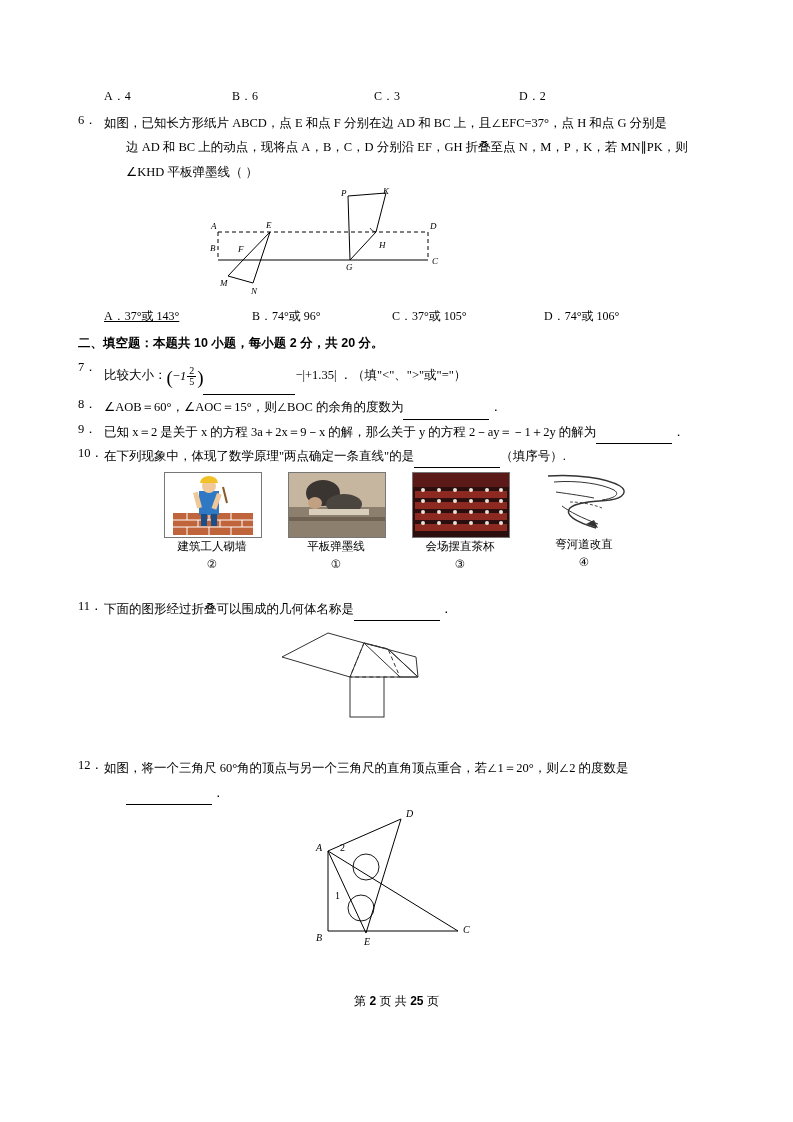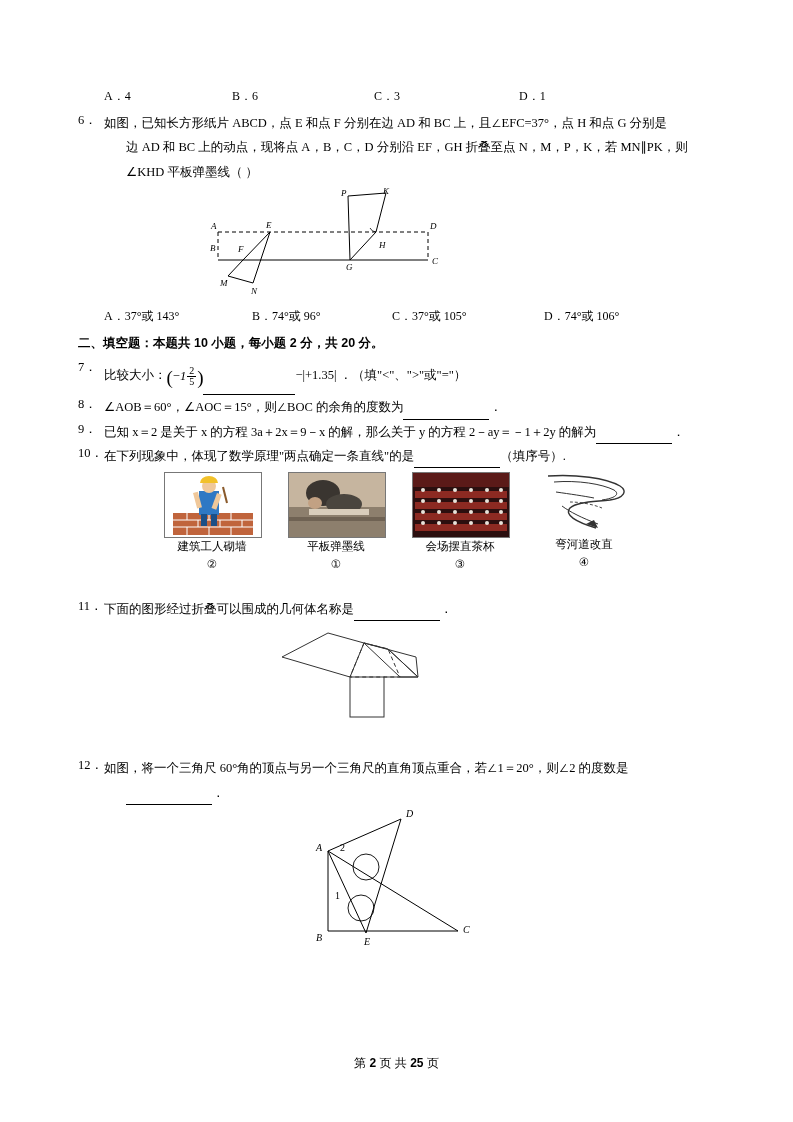--- a/index.html
+++ b/index.html
@@ -62,21 +62,21 @@
     justify-content: center;
     gap: 26px;
     font-size: 11.5px;
     margin-top: 3px;
   }
   .cap { width: 96px; text-align: center; line-height: 1.5; }
   .imgbox { width: 96px; height: 64px; border: 1px solid #777; overflow: hidden; position: relative; }
   .footer {
     position: absolute;
     left: 0;
-    top: 1055px;
+    top: 993px;
     width: 793px;
     text-align: center;
     font-size: 12px;
     font-family: "Liberation Sans", sans-serif;
   }
   .footer b { font-weight: bold; }
   .frac {
     display: inline-block;
     vertical-align: middle;
     text-align: center;
@@ -92,21 +92,21 @@
 </head>
 <body>
 
 <div class="page">
   <div class="content">
 
     <div class="opts-row" style="margin-left:26px;">
       <div class="opt" style="width:128px;">A．4</div>
       <div class="opt" style="width:142px;">B．6</div>
       <div class="opt" style="width:145px;">C．3</div>
-      <div class="opt">D．1</div>
+      <div class="opt">D．2</div>
     </div>
 
     <div class="row" style="margin-top:4px;">
       <div class="q-num">6．</div>
       <div class="q-body">
         <div>如图，已知长方形纸片 ABCD，点 E 和点 F 分别在边 AD 和 BC 上，且∠EFC=37°，点 H 和点 G 分别是</div>
         <div style="padding-left:22px;">边 AD 和 BC 上的动点，现将点 A，B，C，D 分别沿 EF，GH 折叠至点 N，M，P，K，若 MN∥PK，则</div>
         <div style="padding-left:22px;">∠KHD 平板弹墨线（    ）</div>
       </div>
     </div>
@@ -143,21 +143,21 @@
         <text x="40" y="64" font-size="9" font-style="italic" font-family="Liberation Serif, serif">F</text>
         <text x="181" y="60" font-size="9" font-style="italic" font-family="Liberation Serif, serif">H</text>
         <text x="234" y="76" font-size="9" font-style="italic" font-family="Liberation Serif, serif">C</text>
         <text x="22" y="98" font-size="9" font-style="italic" font-family="Liberation Serif, serif">M</text>
         <text x="53" y="106" font-size="9" font-style="italic" font-family="Liberation Serif, serif">N</text>
         <text x="148" y="82" font-size="9" font-style="italic" font-family="Liberation Serif, serif">G</text>
       </svg>
     </div>
 
     <div class="opts-row" style="margin-left:26px;margin-top:4px;">
-      <div class="opt" style="width:148px;">A．37°或 143°</div>
+      <div class="opt" style="width:148px;text-decoration:underline;">A．37°或 143°</div>
       <div class="opt" style="width:140px;">B．74°或 96°</div>
       <div class="opt" style="width:152px;">C．37°或 105°</div>
       <div class="opt">D．74°或 106°</div>
     </div>
 
     <div class="sec-title">二、填空题：本题共 10 小题，每小题 2 分，共 20 分。</div>
 
     <div class="row" style="margin-top:2px;">
       <div class="q-num">7．</div>
       <div class="q-body">

